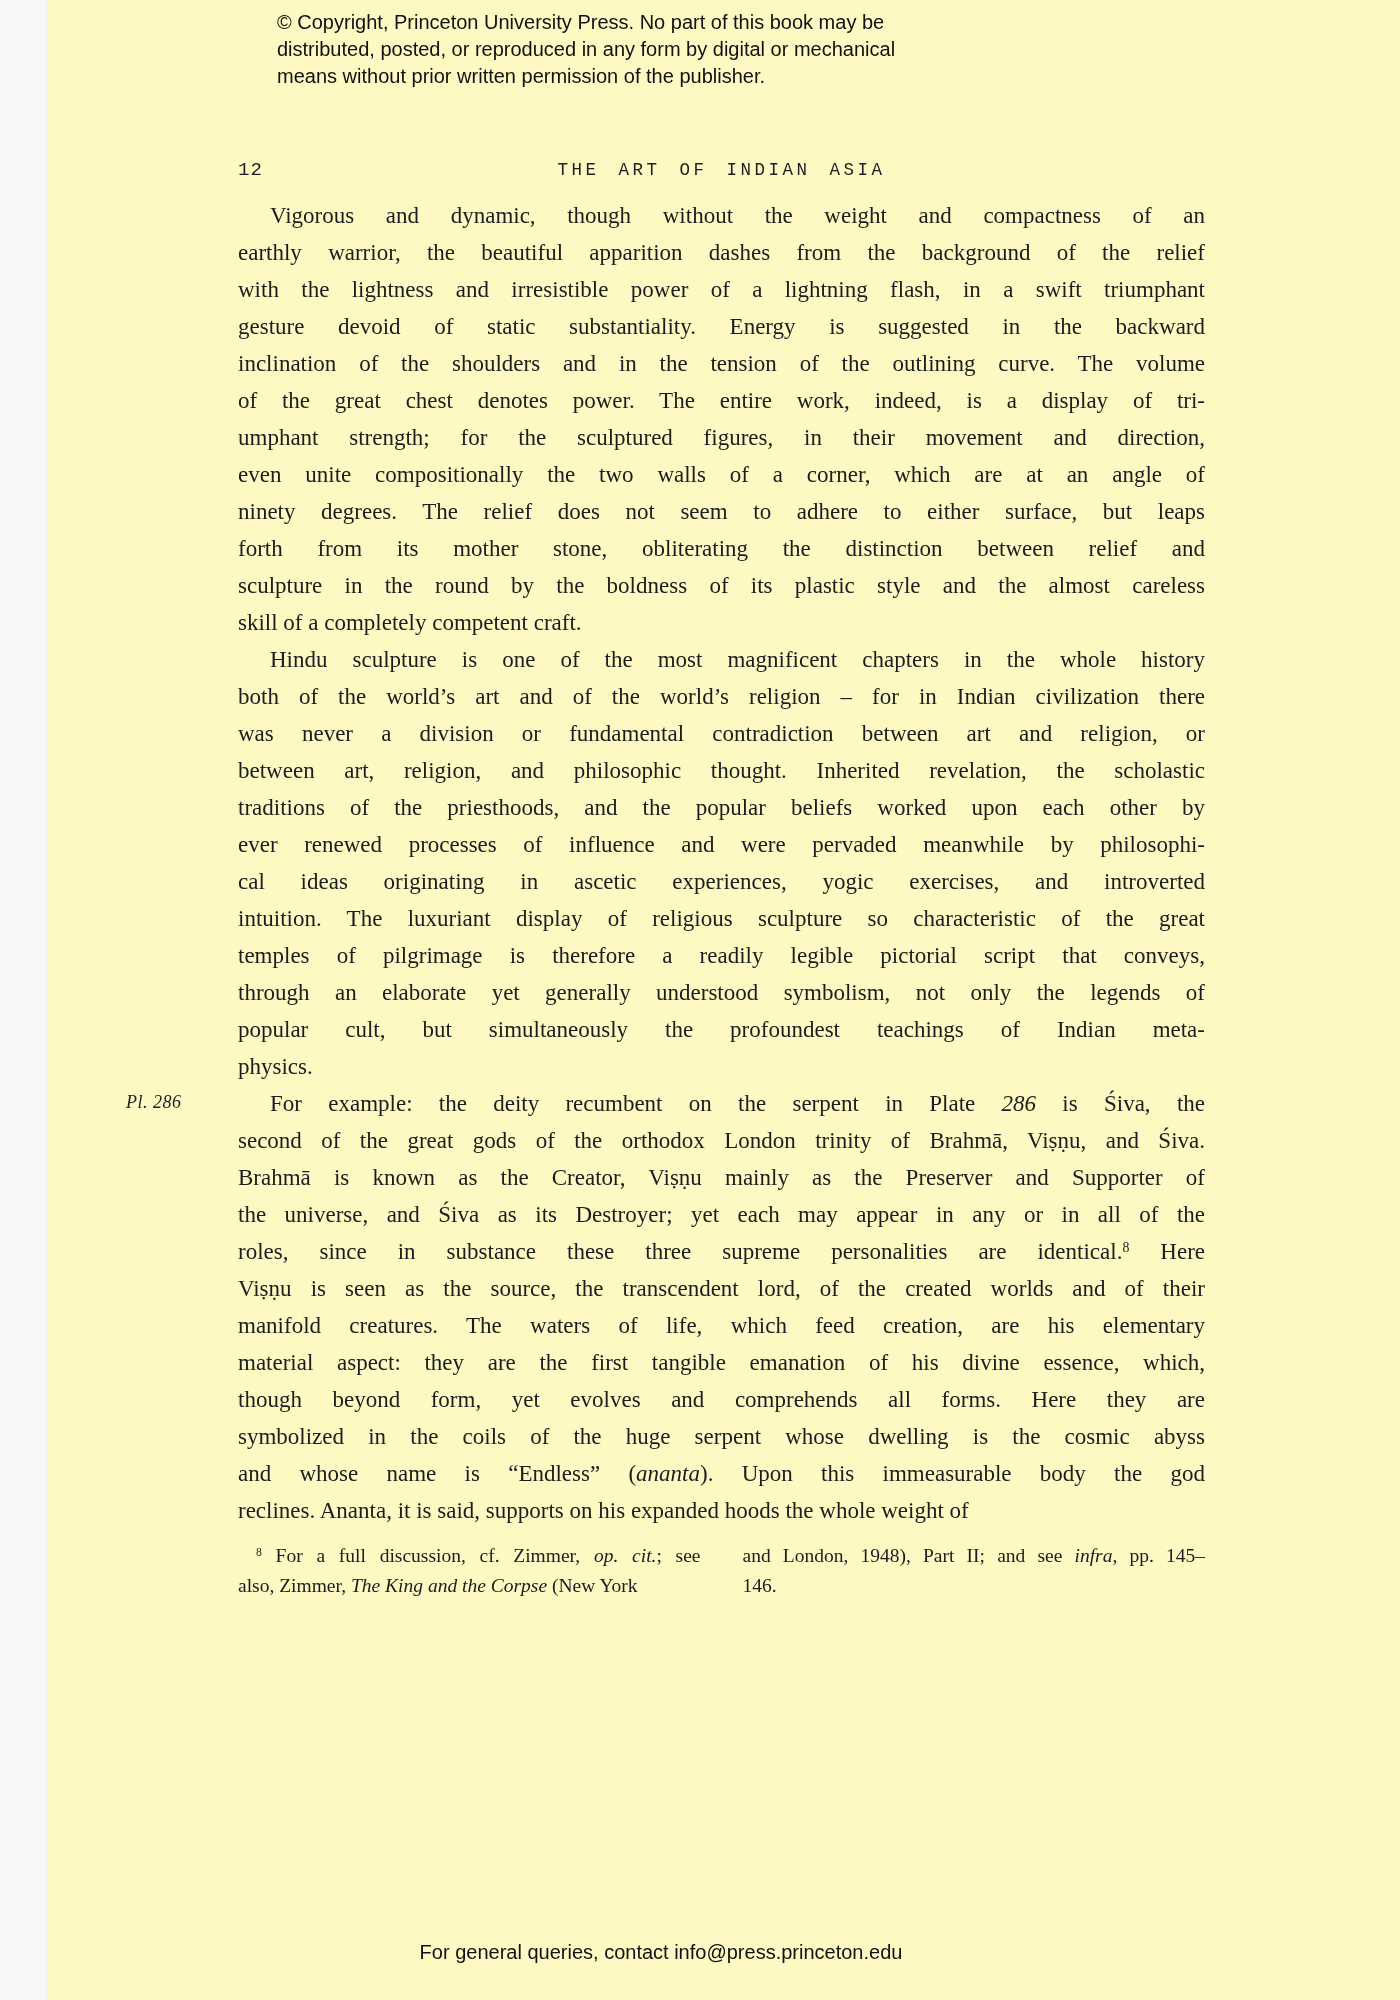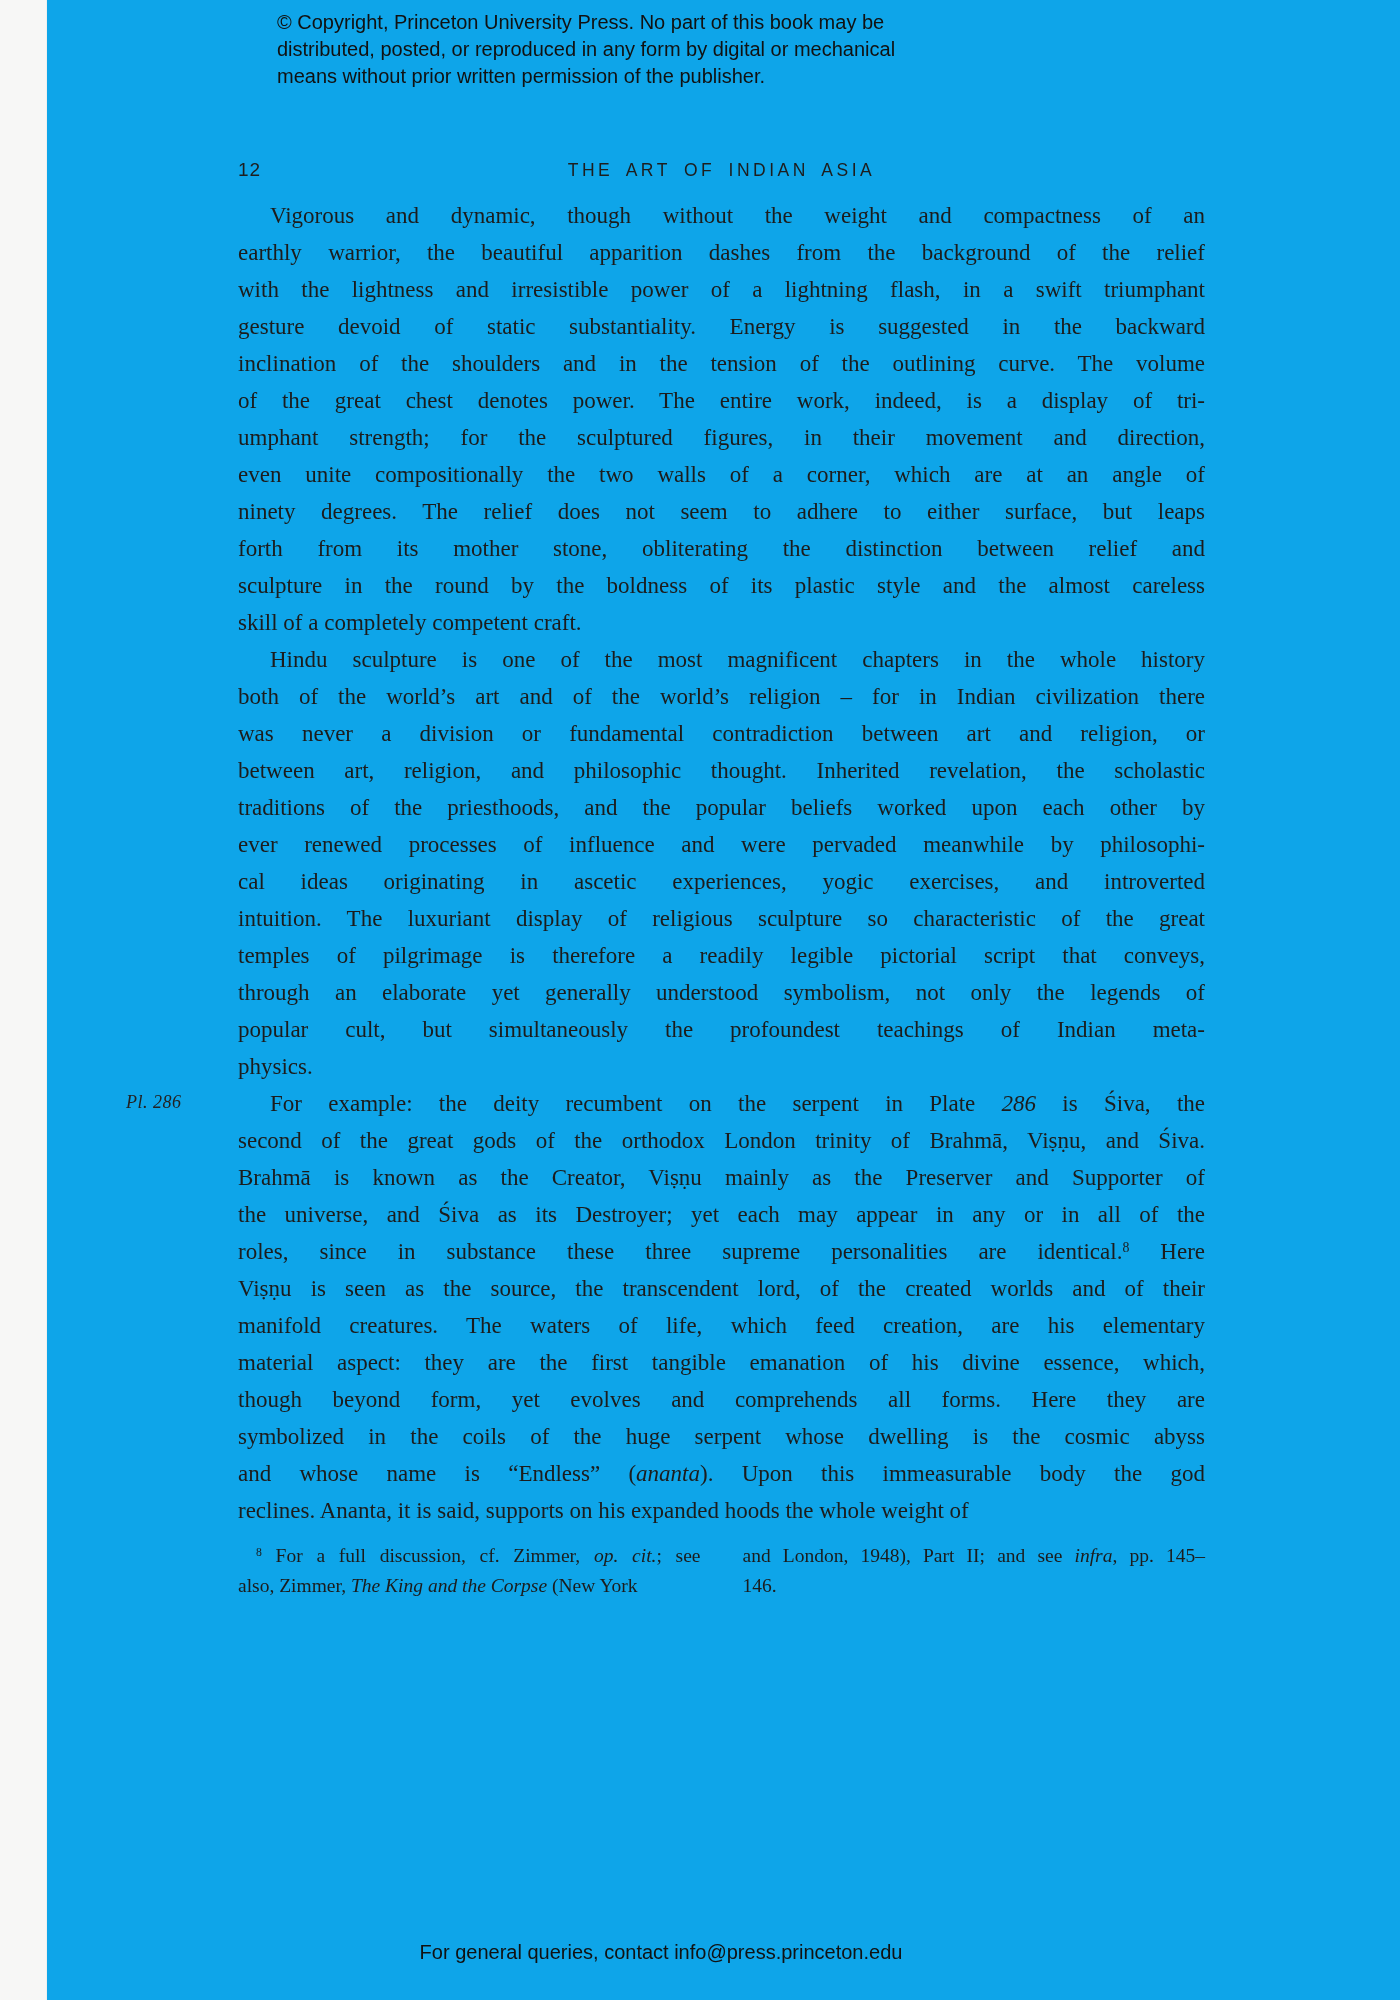--- a/index.html
+++ b/index.html
@@ -1,41 +1,41 @@
 <!DOCTYPE html>
 <html><head>
 <meta charset="utf-8">
 <style>
   html, body { margin: 0; padding: 0; }
   body { background: #e8e8e8; }
   .page {
     position: relative;
     width: 1400px;
     height: 2000px;
-    background: #0ea5e9;
+    background: #fef9c3;
     overflow: hidden;
     color: #1e1e1e;
   }
   
   .scan-edge {
     position: absolute; left: 0; top: 0; width: 46px; height: 2000px;
     background: #f7f7f6; border-right: 1px solid #f0f0ee;
   }
 
   
   .copyright {
     position: absolute; left: 277px; top: 9px;
     font-family: "Liberation Sans", "DejaVu Sans", sans-serif;
     font-size: 20px; line-height: 27px; color: #111;
   }
 
   
   .running-head {
     position: absolute; left: 238px; top: 156px; width: 967px; height: 30px;
-    font-family: Liberation Sans, sans-serif;
+    font-family: Liberation Mono, monospace;
   }
   .pagenum {
     position: absolute; left: 0; top: 3px;
     font-size: 19px; letter-spacing: 1px;
   }
   .booktitle {
     display: block; text-align: center;
     font-size: 17.5px; letter-spacing: 3.5px; word-spacing: 5px;
     padding-top: 4px;
   }

